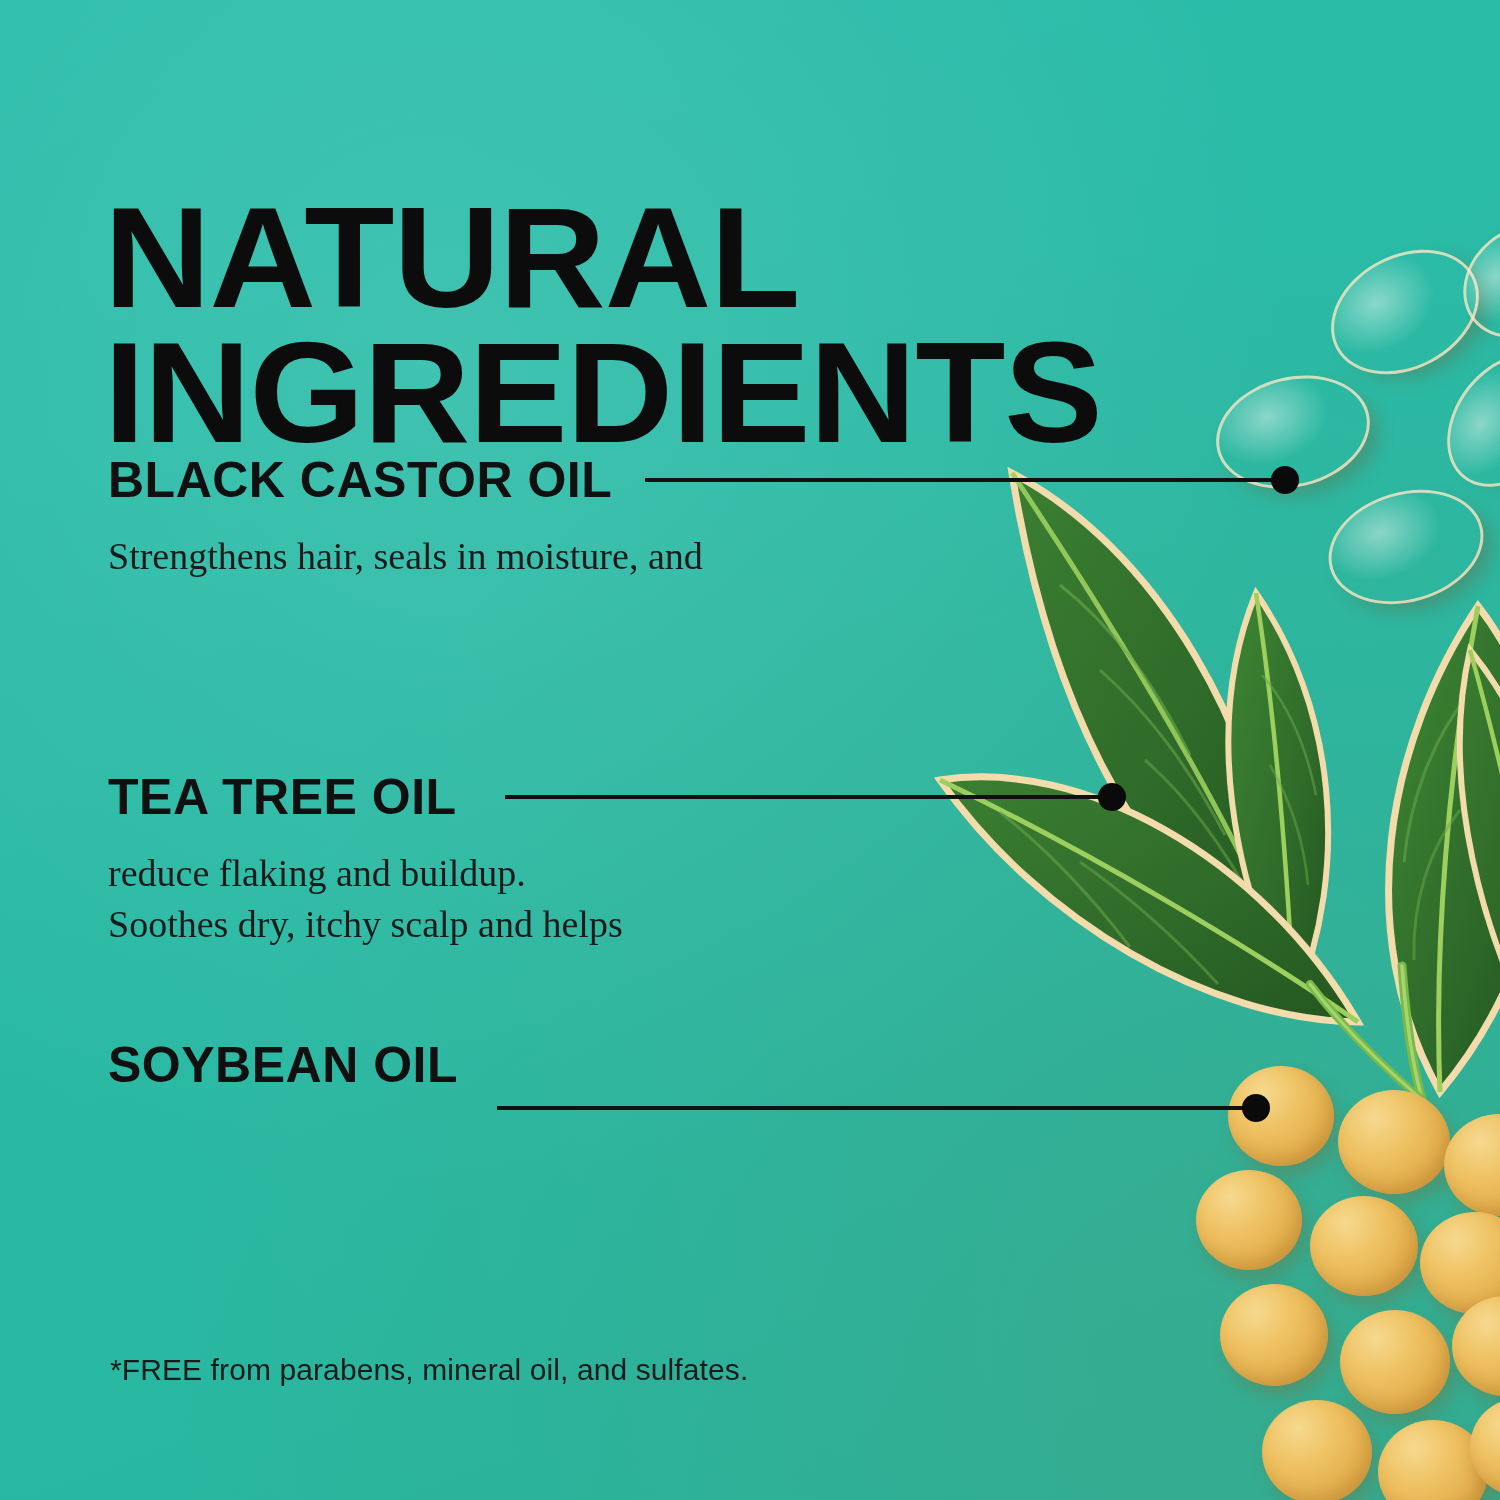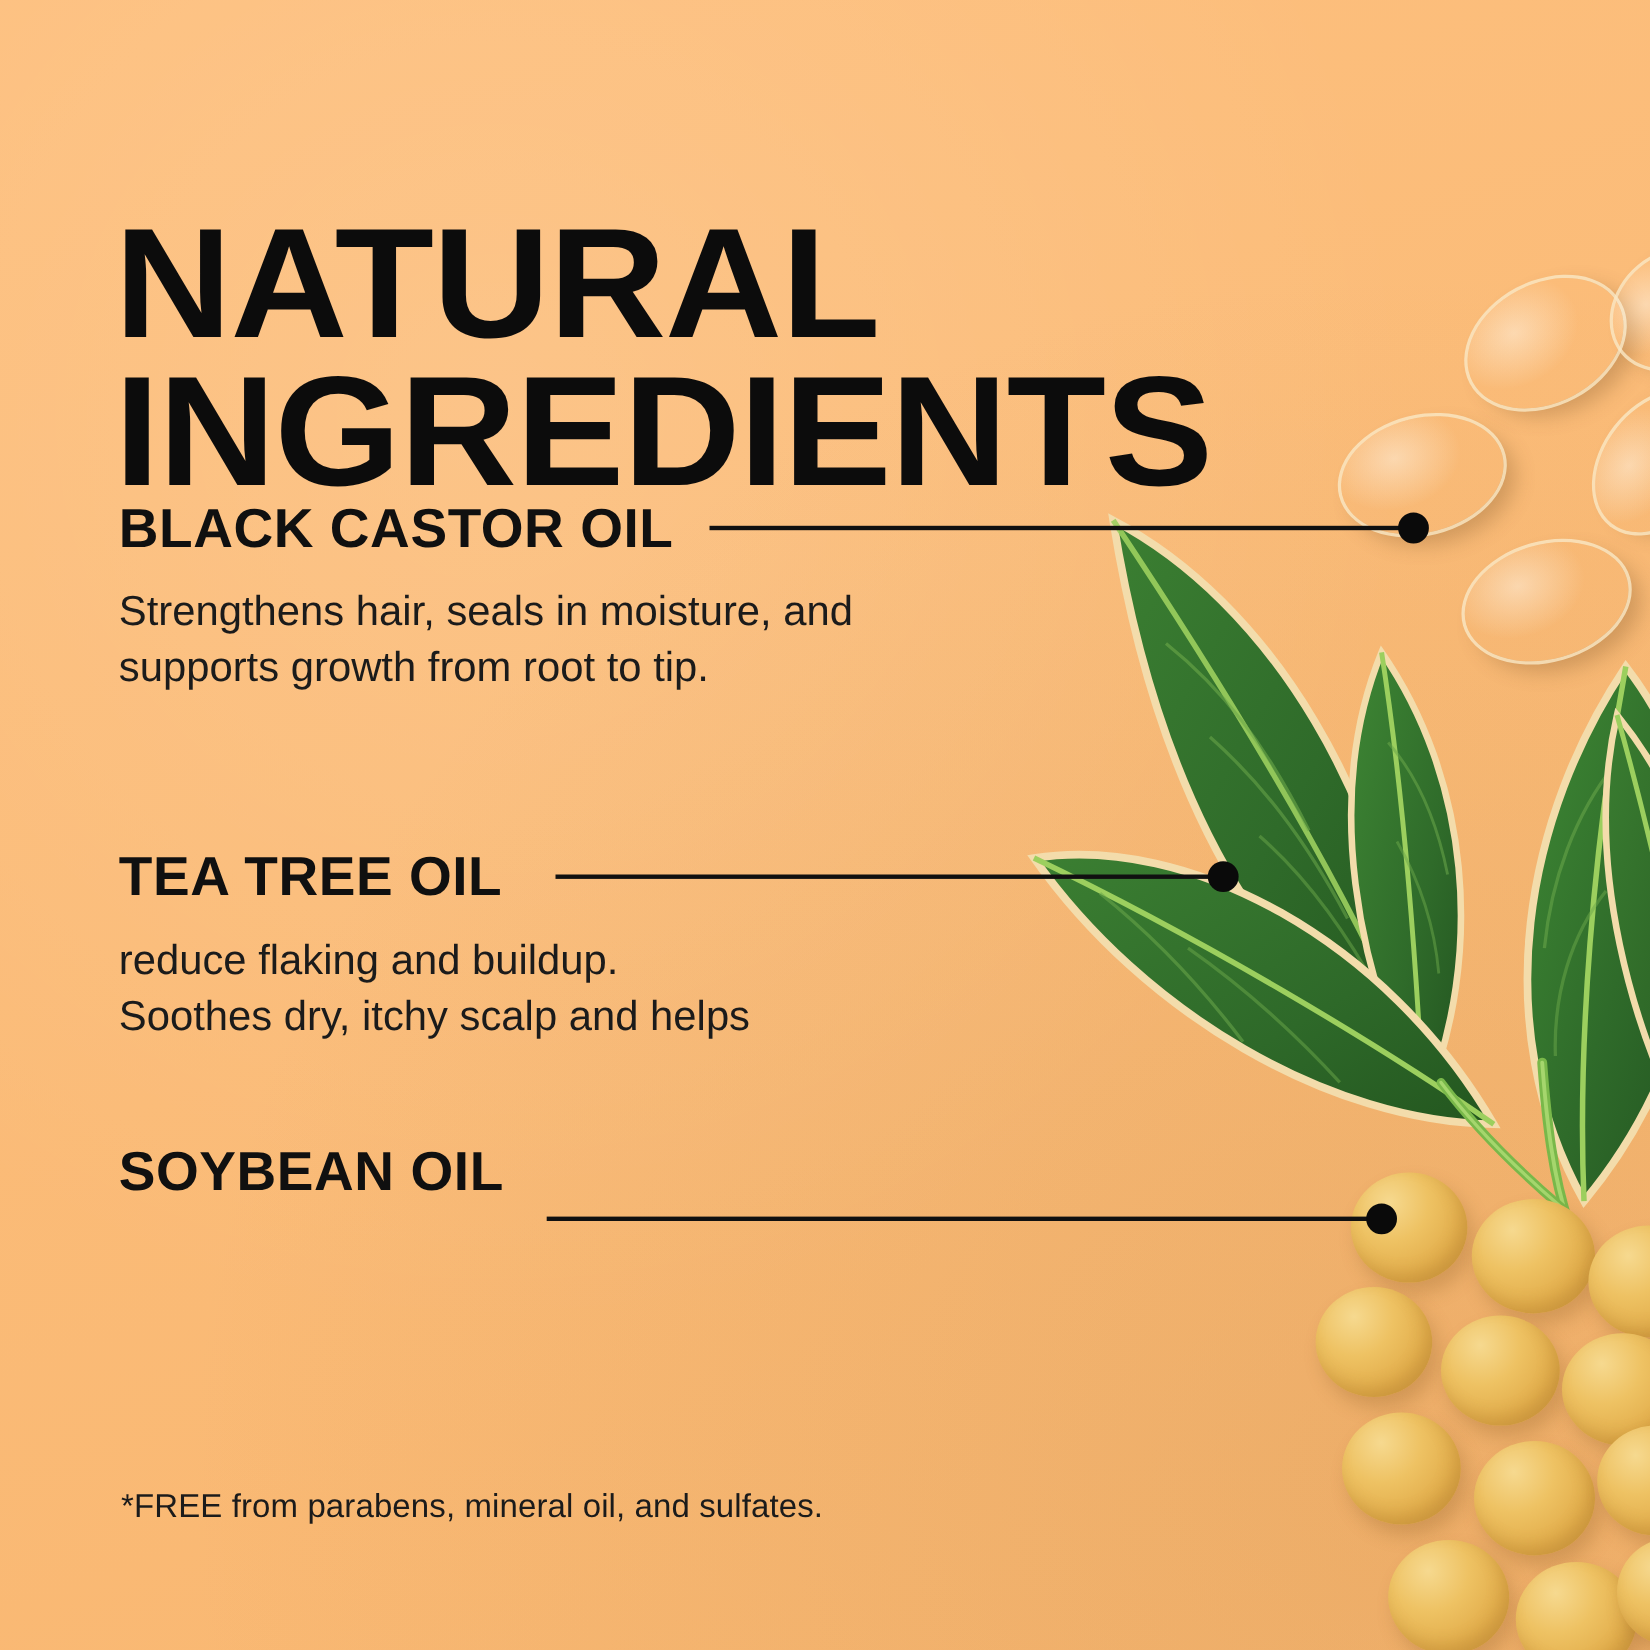--- a/index.html
+++ b/index.html
@@ -10,21 +10,21 @@
     width: 1500px;
     height: 1500px;
     overflow: hidden;
     font-family: "Liberation Sans", sans-serif;
   }
 
   #infographic {
     position: relative;
     width: 1500px;
     height: 1500px;
-    background: #fdba74;
+    background: #14b8a6;
     overflow: hidden;
   }
 
   
   .bg-texture {
     position: absolute;
     inset: 0;
     background:
       radial-gradient(circle at 30% 25%, rgba(255,255,255,0.10), rgba(255,255,255,0) 55%),
       radial-gradient(circle at 85% 90%, rgba(150,100,40,0.12), rgba(150,100,40,0) 60%),
@@ -121,21 +121,21 @@
   }
   .ing-body {
     margin-top: 26px;
     color: #1b1b1b;
     font-family: "Liberation Sans", sans-serif;
     font-weight: 400;
     font-size: 38px;
     line-height: 1.34;
     max-width: 1010px;
   }
-  .ing-body span { display: block; white-space: nowrap; }
+  .ing-body span { display: block; white-space: nowrap; font-family: Liberation Serif, serif; }
 
   .footnote {
     position: absolute;
     left: 110px;
     top: 1353px;
     color: #1b1b1b;
     font-family: "Liberation Sans", sans-serif;
     font-weight: 400;
     font-size: 30px;
     letter-spacing: 0.1px;
@@ -268,21 +268,20 @@
 
     <h1 class="title">
       <span class="title-line">NATURAL</span>
       <span class="title-line">INGREDIENTS</span>
     </h1>
 
     <div class="ingredient" style="top:455px;">
       <div class="ing-head">BLACK CASTOR OIL</div>
       <div class="ing-body">
         <span>Strengthens hair, seals in moisture, and</span>
-        <span>supports growth from root to tip.</span>
       </div>
     </div>
 
     <div class="ingredient" style="top:772px;">
       <div class="ing-head">TEA TREE OIL</div>
       <div class="ing-body">
         <span>reduce flaking and buildup.</span>
         <span>Soothes dry, itchy scalp and helps</span>
       </div>
     </div>

